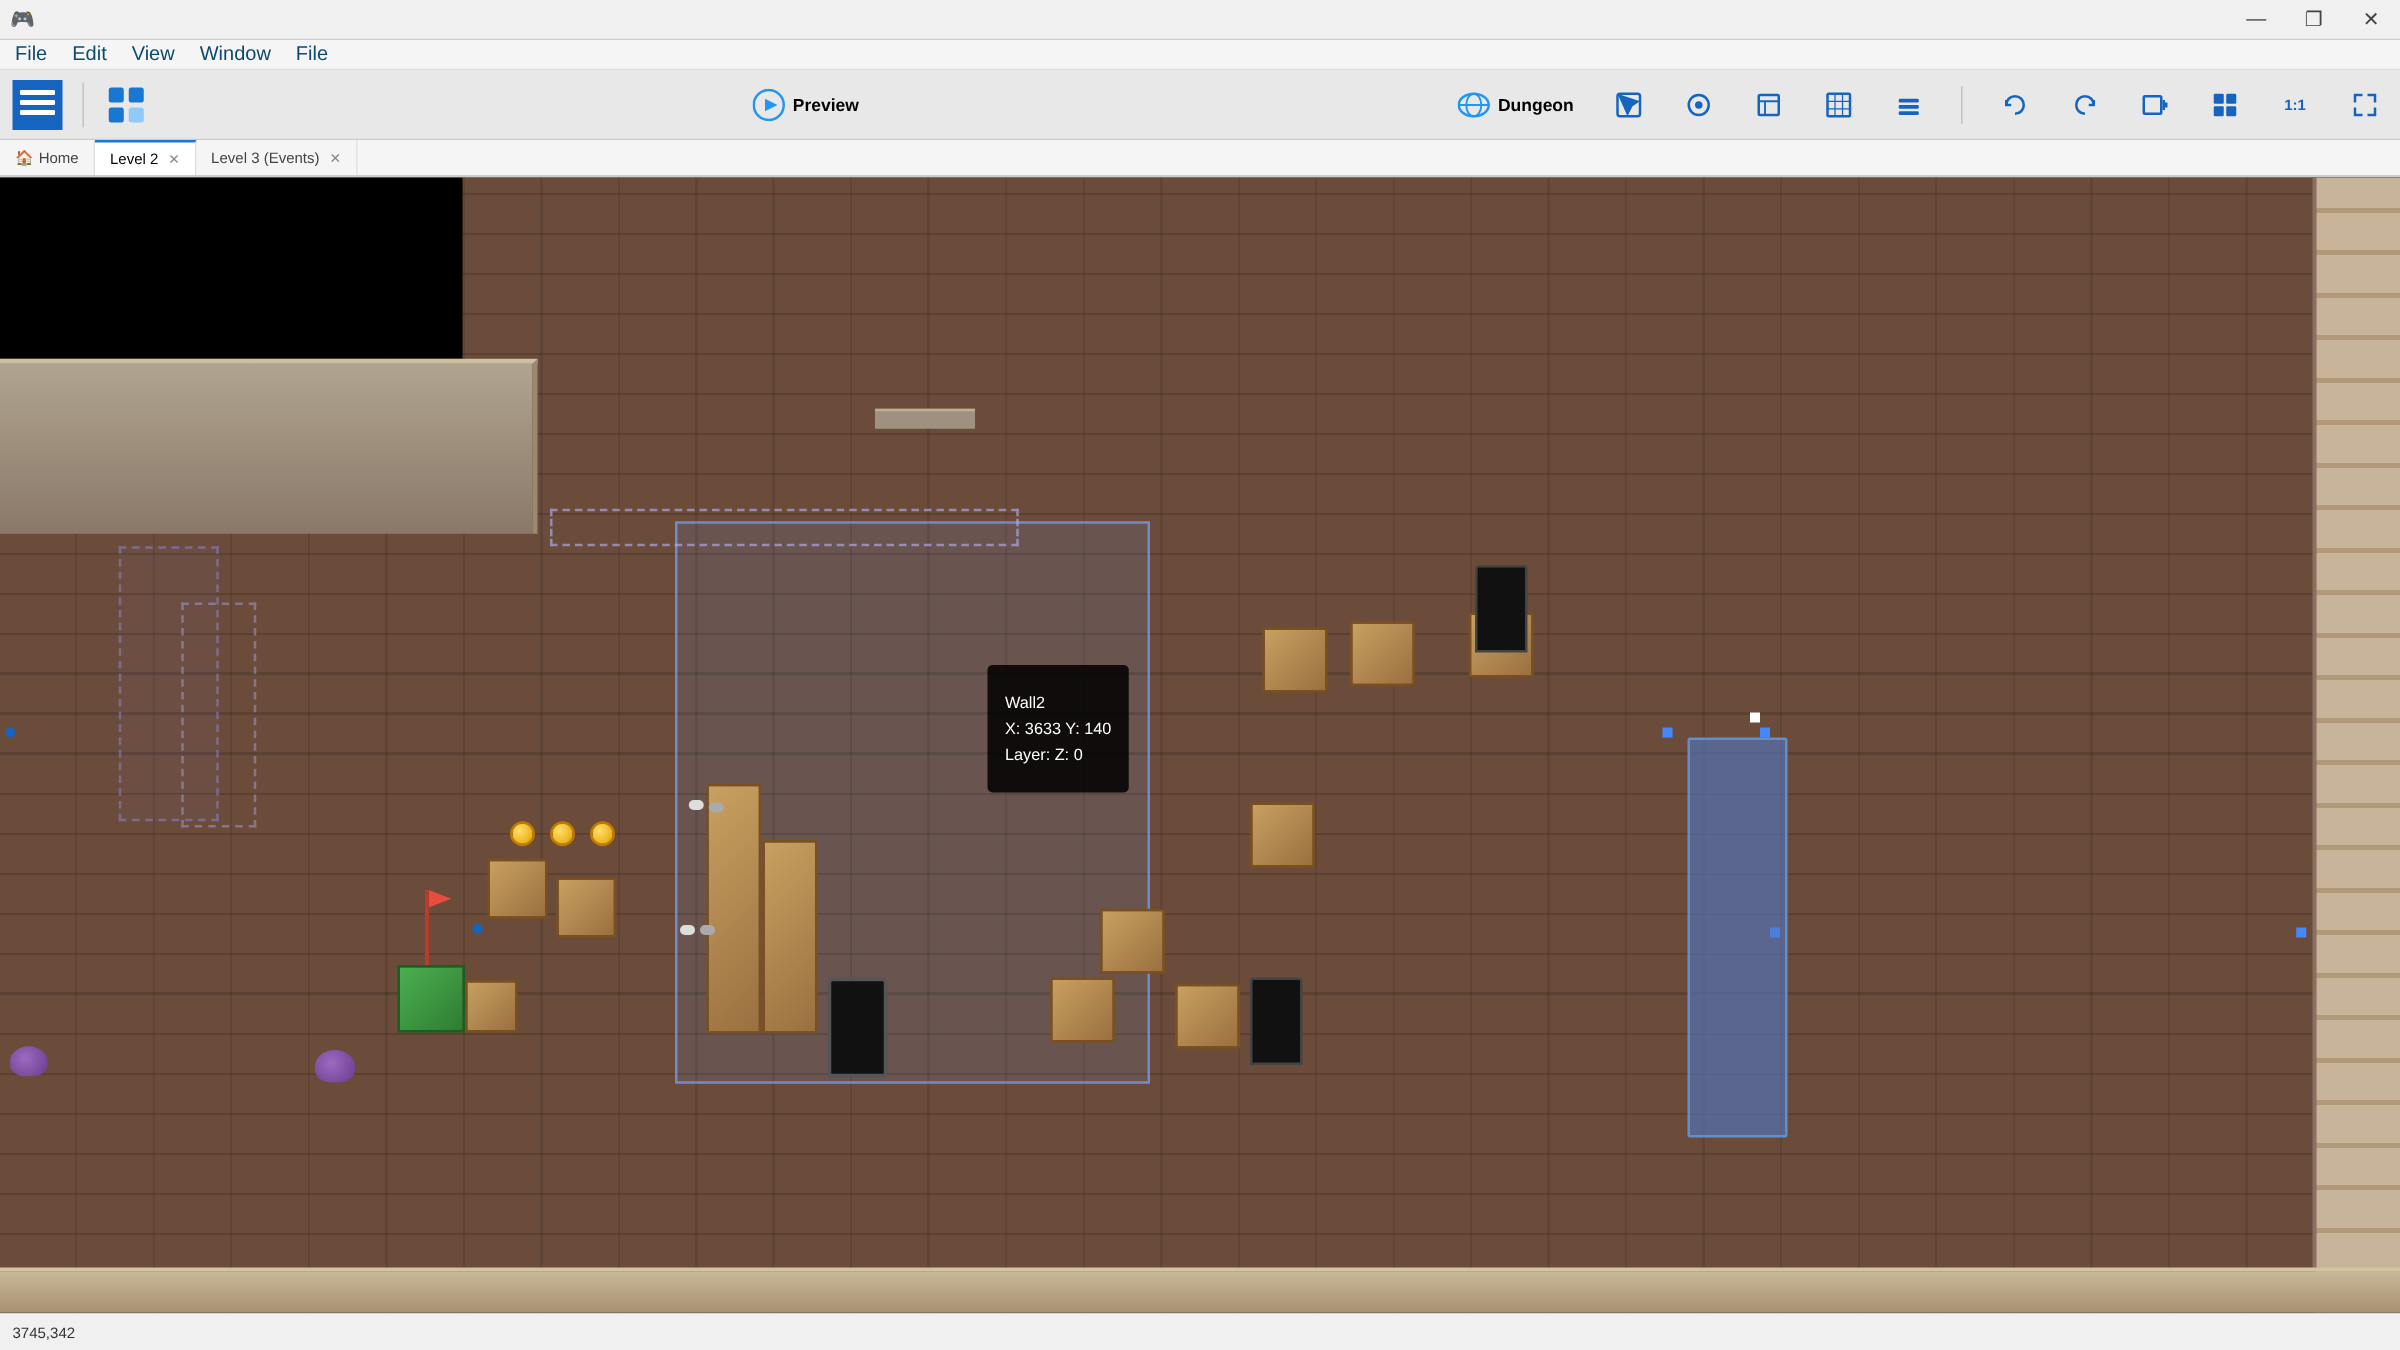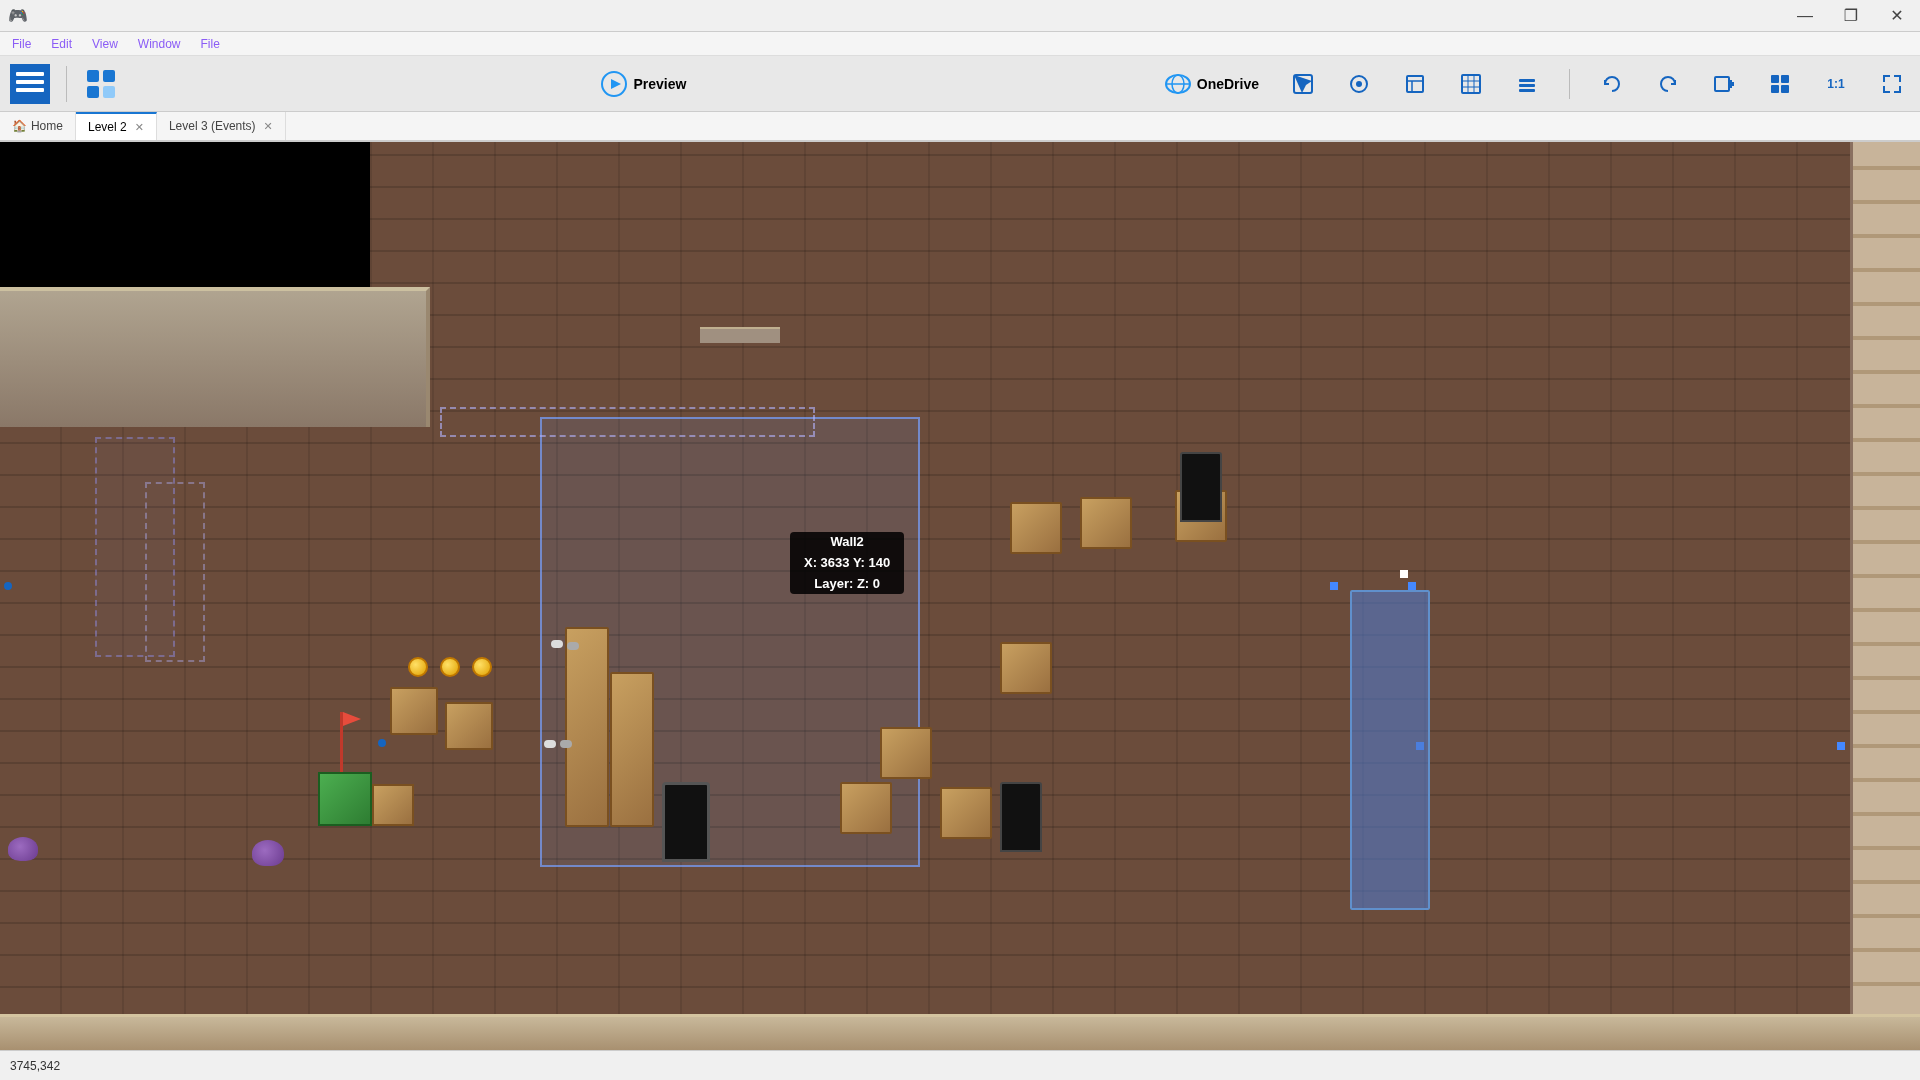--- a/index.html
+++ b/index.html
@@ -19,21 +19,21 @@
       justify-content: center; font-size: 16px; cursor: pointer; color: #444;
     }
 
     
     #menubar {
       width: 100%; height: 24px; background: #f5f5f5;
       display: flex; align-items: center; gap: 4px;
       border-bottom: 1px solid #ddd; padding-left: 4px;
     }
     #menubar span {
-      font-size: 12px; color: #8b5cf6; padding: 2px 8px; cursor: pointer;
+      font-size: 16px; color: #0c4a6e; padding: 2px 8px; cursor: pointer;
     }
 
     
     #toolbar {
       width: 100%; height: 56px; background: #e8e8e8;
       display: flex; align-items: center;
       border-bottom: 1px solid #ccc; padding: 0 10px; gap: 10px;
     }
     #toolbar-logo {
       width: 40px; height: 40px; background: #1565c0;
@@ -112,23 +112,23 @@
       position: absolute; top: 145px; left: 0;
       width: 430px; height: 140px;
       background: linear-gradient(180deg, #b0a090 0%, #9a8878 100%);
       border-top: 3px solid #c0b090;
     }
 
     
     .tooltip-box {
       position: absolute; top: 390px; left: 790px;
       background: rgba(0,0,0,0.85); color: #fff;
-      padding: 0 14px; border-radius: 4px;
-      font-size: 13px; font-weight: 700; line-height: 1.6;
-      text-align: center; pointer-events: none;
+      padding: 20px 14px; border-radius: 4px;
+      font-size: 13px; font-weight: 400; line-height: 1.6;
+      text-align: left; pointer-events: none;
       z-index: 10;
     }
 
     
     .select-rect {
       position: absolute; border: 2px solid rgba(100,160,255,0.8);
       background: rgba(100,160,255,0.1); pointer-events: none;
     }
 
     
@@ -268,21 +268,21 @@
       </svg>
       <span>Preview</span>
     </div>
 
     <div id="publish-btn">
       <svg width="26" height="26" viewBox="0 0 26 26">
         <ellipse cx="13" cy="13" rx="12" ry="9" fill="none" stroke="#2196F3" stroke-width="2"></ellipse>
         <ellipse cx="13" cy="13" rx="6" ry="9" fill="none" stroke="#2196F3" stroke-width="1.5"></ellipse>
         <line x1="1" y1="13" x2="25" y2="13" stroke="#2196F3" stroke-width="1.5"></line>
       </svg>
-      <span>OneDrive</span>
+      <span>Dungeon</span>
     </div>
   </div>
 
   <div class="toolbar-right">
     <div class="tool-btn">
       <svg width="22" height="22" viewBox="0 0 22 22">
           <rect x="2" y="2" width="18" height="18" rx="2" fill="none" stroke="#1565c0" stroke-width="2"></rect>
           <path d="M2 2 L10 20 L14 12 L20 8 Z" fill="#1565c0"></path>
         </svg>
     </div>

